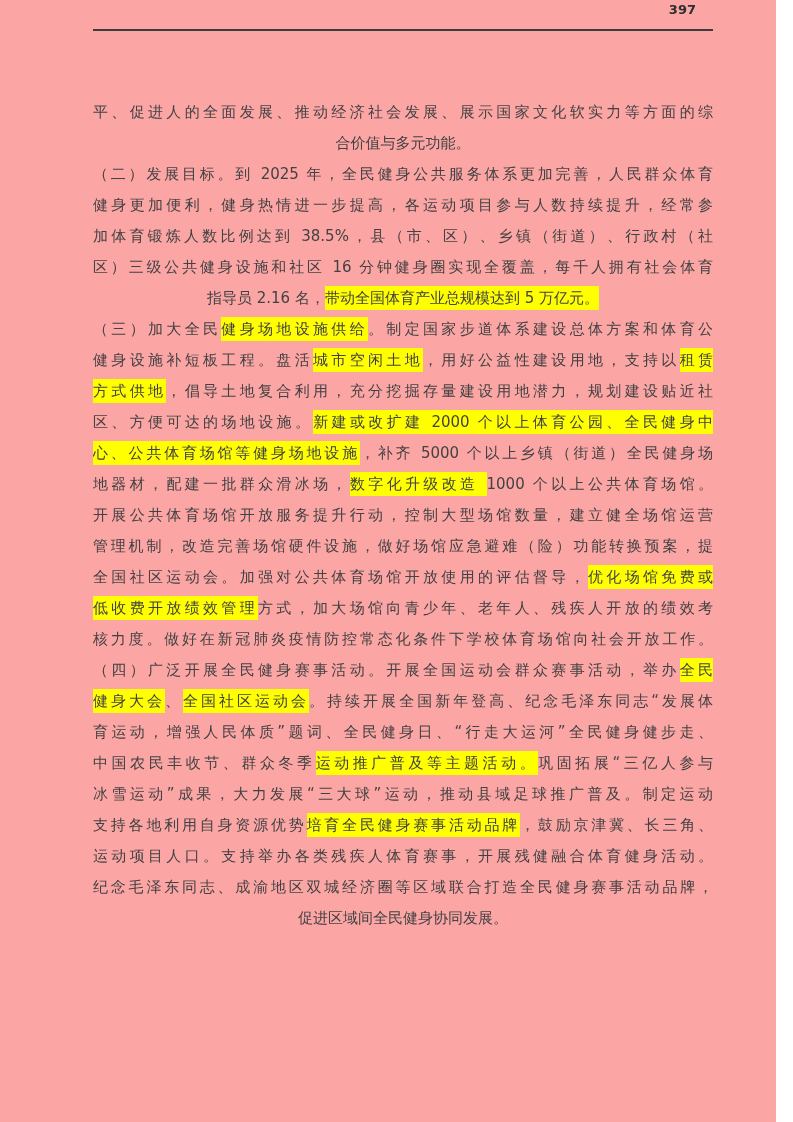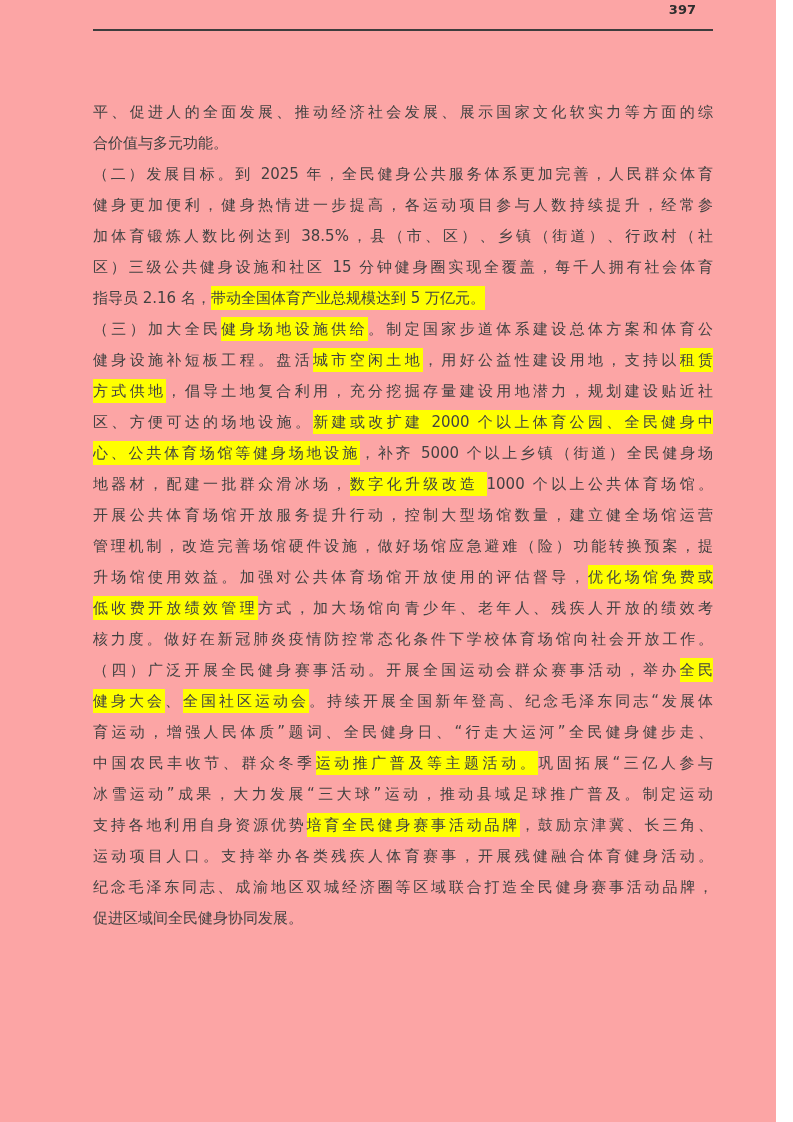--- a/index.html
+++ b/index.html
@@ -40,51 +40,51 @@
     height: 31px;
     line-height: 31px;
     white-space: nowrap;
     overflow: hidden;
   }
   .line.fill {
     text-align: justify;
     text-align-last: justify;
   }
   .line.end {
-    text-align: left;
+    text-align: center;
   }
   .hl {
     background: #ffff00;
     padding: 3px 0;
     margin-top: 16px;
   }
 </style>
 </head>
 <body>
 
 <div class="page">
   <span class="pagenum">397</span>
   <div class="rule"></div>
   <div class="body-text" id="body-text">
       <div class="line fill"><span class="plain">平、促进人的全面发展、推动经济社会发展、展示国家文化软实力等方面的综</span></div>
       <div class="line end"><span class="plain">合价值与多元功能。</span></div>
       <div class="line fill"><span class="plain">（二）发展目标。到 2025 年，全民健身公共服务体系更加完善，人民群众体育</span></div>
       <div class="line fill"><span class="plain">健身更加便利，健身热情进一步提高，各运动项目参与人数持续提升，经常参</span></div>
       <div class="line fill"><span class="plain">加体育锻炼人数比例达到 38.5%，县（市、区）、乡镇（街道）、行政村（社</span></div>
-      <div class="line fill"><span class="plain">区）三级公共健身设施和社区 15 分钟健身圈实现全覆盖，每千人拥有社会体育</span></div>
+      <div class="line fill"><span class="plain">区）三级公共健身设施和社区 16 分钟健身圈实现全覆盖，每千人拥有社会体育</span></div>
       <div class="line end"><span class="plain">指导员 2.16 名，</span><span class="hl">带动全国体育产业总规模达到 5 万亿元。</span></div>
       <div class="line fill"><span class="plain">（三）加大全民</span><span class="hl">健身场地设施供给</span><span class="plain">。制定国家步道体系建设总体方案和体育公</span></div>
       <div class="line fill"><span class="plain">健身设施补短板工程。盘活</span><span class="hl">城市空闲土地</span><span class="plain">，用好公益性建设用地，支持以</span><span class="hl">租赁</span></div>
       <div class="line fill"><span class="hl">方式供地</span><span class="plain">，倡导土地复合利用，充分挖掘存量建设用地潜力，规划建设贴近社</span></div>
       <div class="line fill"><span class="plain">区、方便可达的场地设施。</span><span class="hl">新建或改扩建 2000 个以上体育公园、全民健身中</span></div>
       <div class="line fill"><span class="hl">心、公共体育场馆等健身场地设施</span><span class="plain">，补齐 5000 个以上乡镇（街道）全民健身场</span></div>
       <div class="line fill"><span class="plain">地器材，配建一批群众滑冰场，</span><span class="hl">数字化升级改造 </span><span class="plain">1000 个以上公共体育场馆。</span></div>
       <div class="line fill"><span class="plain">开展公共体育场馆开放服务提升行动，控制大型场馆数量，建立健全场馆运营</span></div>
       <div class="line fill"><span class="plain">管理机制，改造完善场馆硬件设施，做好场馆应急避难（险）功能转换预案，提</span></div>
-      <div class="line fill"><span class="plain">升场馆使用效益。加强对公共体育场馆开放使用的评估督导，</span><span class="hl">优化场馆免费或</span></div>
+      <div class="line fill"><span class="plain">全国社区运动会。加强对公共体育场馆开放使用的评估督导，</span><span class="hl">优化场馆免费或</span></div>
       <div class="line fill"><span class="hl">低收费开放绩效管理</span><span class="plain">方式，加大场馆向青少年、老年人、残疾人开放的绩效考</span></div>
       <div class="line fill"><span class="plain">核力度。做好在新冠肺炎疫情防控常态化条件下学校体育场馆向社会开放工作。</span></div>
       <div class="line fill"><span class="plain">（四）广泛开展全民健身赛事活动。开展全国运动会群众赛事活动，举办</span><span class="hl">全民</span></div>
       <div class="line fill"><span class="hl">健身大会</span><span class="plain">、</span><span class="hl">全国社区运动会</span><span class="plain">。持续开展全国新年登高、纪念毛泽东同志“发展体</span></div>
       <div class="line fill"><span class="plain">育运动，增强人民体质”题词、全民健身日、“行走大运河”全民健身健步走、</span></div>
       <div class="line fill"><span class="plain">中国农民丰收节、群众冬季</span><span class="hl">运动推广普及等主题活动。</span><span class="plain">巩固拓展“三亿人参与</span></div>
       <div class="line fill"><span class="plain">冰雪运动”成果，大力发展“三大球”运动，推动县域足球推广普及。制定运动</span></div>
       <div class="line fill"><span class="plain">支持各地利用自身资源优势</span><span class="hl">培育全民健身赛事活动品牌</span><span class="plain">，鼓励京津冀、长三角、</span></div>
       <div class="line fill"><span class="plain">运动项目人口。支持举办各类残疾人体育赛事，开展残健融合体育健身活动。</span></div>
       <div class="line fill"><span class="plain">纪念毛泽东同志、成渝地区双城经济圈等区域联合打造全民健身赛事活动品牌，</span></div>

